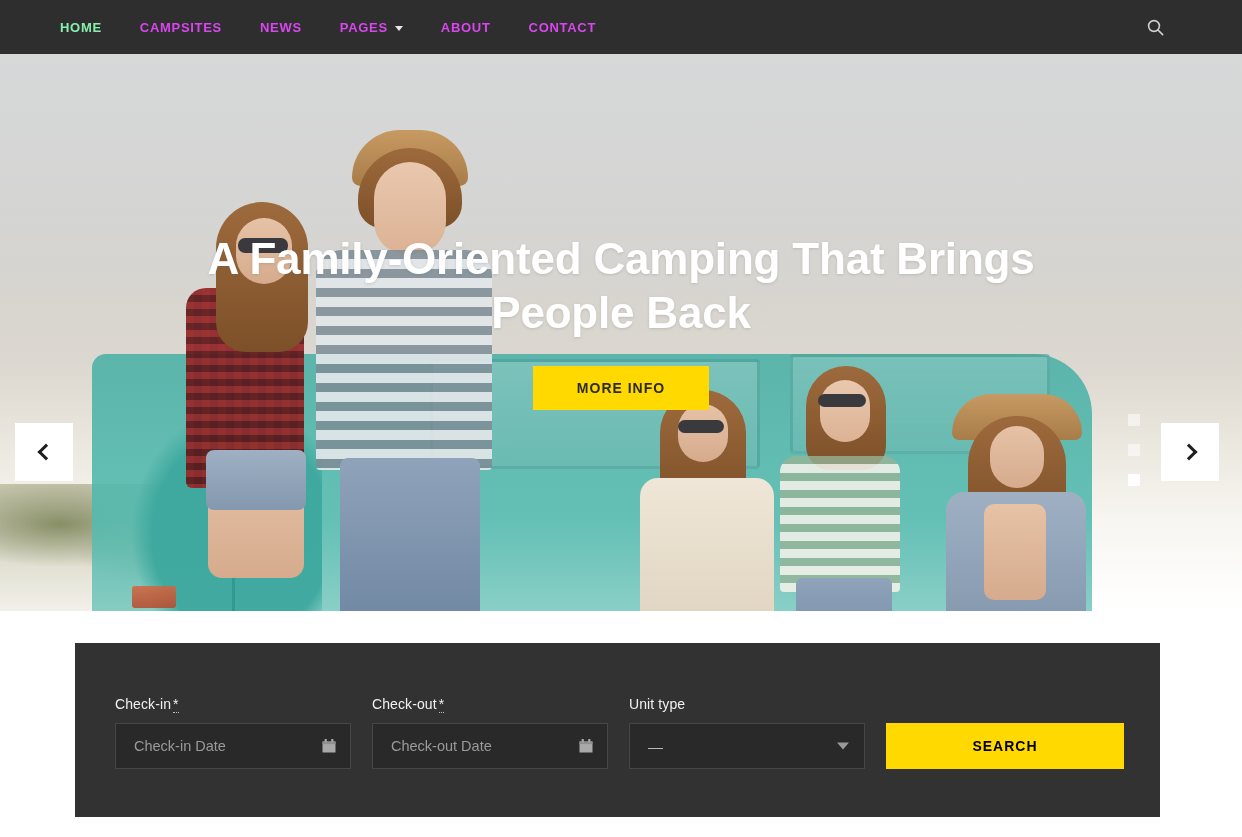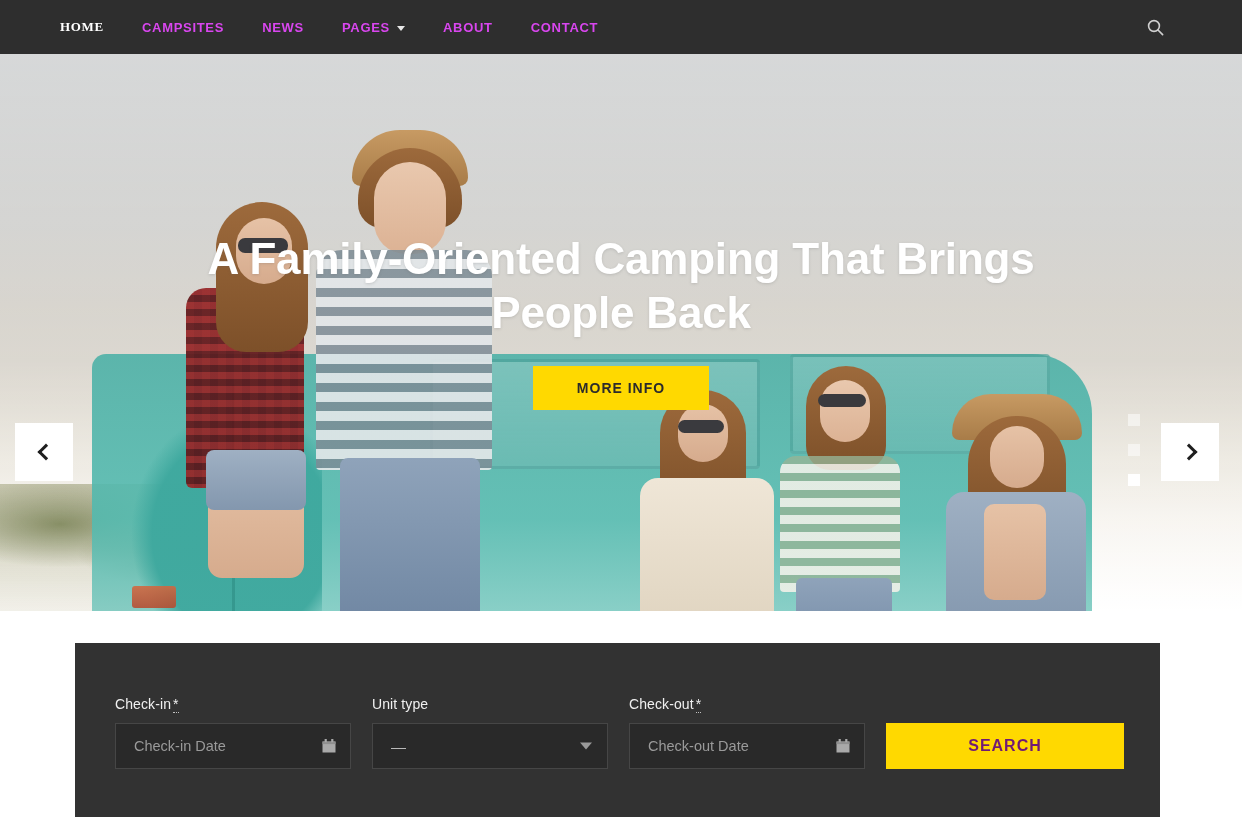--- a/index.html
+++ b/index.html
@@ -36,21 +36,21 @@
   }
   .nav-link {
     font-size: 13px;
     font-weight: bold;
     letter-spacing: 0.7px;
     color: #d946ef;
     text-transform: uppercase;
     white-space: nowrap;
     font-family: "Liberation Sans", sans-serif;
   }
-  .nav-item.active .nav-link { color: #ffffff; font-family: Liberation Serif, serif; }
+  .nav-item.active .nav-link { color: #86efac; }
   .caret {
     display: inline-block;
     margin-left: 7px;
     width: 0; height: 0;
     border-left: 4px solid transparent;
     border-right: 4px solid transparent;
     border-top: 5px solid #e8e8e8;
     position: relative; top: 1px;
   }
   .search-btn {
@@ -300,22 +300,22 @@
     transform: translateY(-50%);
     width: 0; height: 0;
     border-left: 6px solid transparent;
     border-right: 6px solid transparent;
     border-top: 7px solid #9a9a9a;
   }
   .search-submit {
     width: 238px; height: 46px;
     background: #ffd900;
     border: none;
-    color: #701a75;
-    font-size: 16px;
+    color: #000000;
+    font-size: 14px;
     font-weight: bold;
     letter-spacing: 1px;
     cursor: pointer;
     font-family: "Liberation Sans", sans-serif;
     margin-top: 44px;
   }
 </style>
 </head>
 <body>
 
@@ -429,39 +429,39 @@
           <svg class="cal-icon" viewBox="0 0 14 14">
             <rect x="0.5" y="2.5" width="13" height="11" fill="#a9a9a9"></rect>
             <rect x="0.5" y="2.5" width="13" height="2.6" fill="#8f8f8f"></rect>
             <rect x="2.6" y="0" width="2.2" height="3.2" fill="#a9a9a9"></rect>
             <rect x="9.2" y="0" width="2.2" height="3.2" fill="#a9a9a9"></rect>
           </svg>
         </div>
       </div>
 
       <div class="field">
-        <label class="field-label">Unit type</label>
-        <div class="input-wrap w-select">
-          <span class="select-value">—</span>
-          <span class="select-caret"></span>
-        </div>
-      </div>
-
-      <div class="field">
         <label class="field-label">
           <span>Check-out</span><span class="req">*</span>
         </label>
         <div class="input-wrap">
           <input class="text-input" type="text" placeholder="Check-out Date" style="">
           <svg class="cal-icon" viewBox="0 0 14 14">
             <rect x="0.5" y="2.5" width="13" height="11" fill="#a9a9a9"></rect>
             <rect x="0.5" y="2.5" width="13" height="2.6" fill="#8f8f8f"></rect>
             <rect x="2.6" y="0" width="2.2" height="3.2" fill="#a9a9a9"></rect>
             <rect x="9.2" y="0" width="2.2" height="3.2" fill="#a9a9a9"></rect>
           </svg>
         </div>
       </div>
 
+      <div class="field">
+        <label class="field-label">Unit type</label>
+        <div class="input-wrap w-select">
+          <span class="select-value">—</span>
+          <span class="select-caret"></span>
+        </div>
+      </div>
+
       <button class="search-submit" type="submit">SEARCH</button>
     </form>
   </div>
 
 </div>
 
 </body></html>

